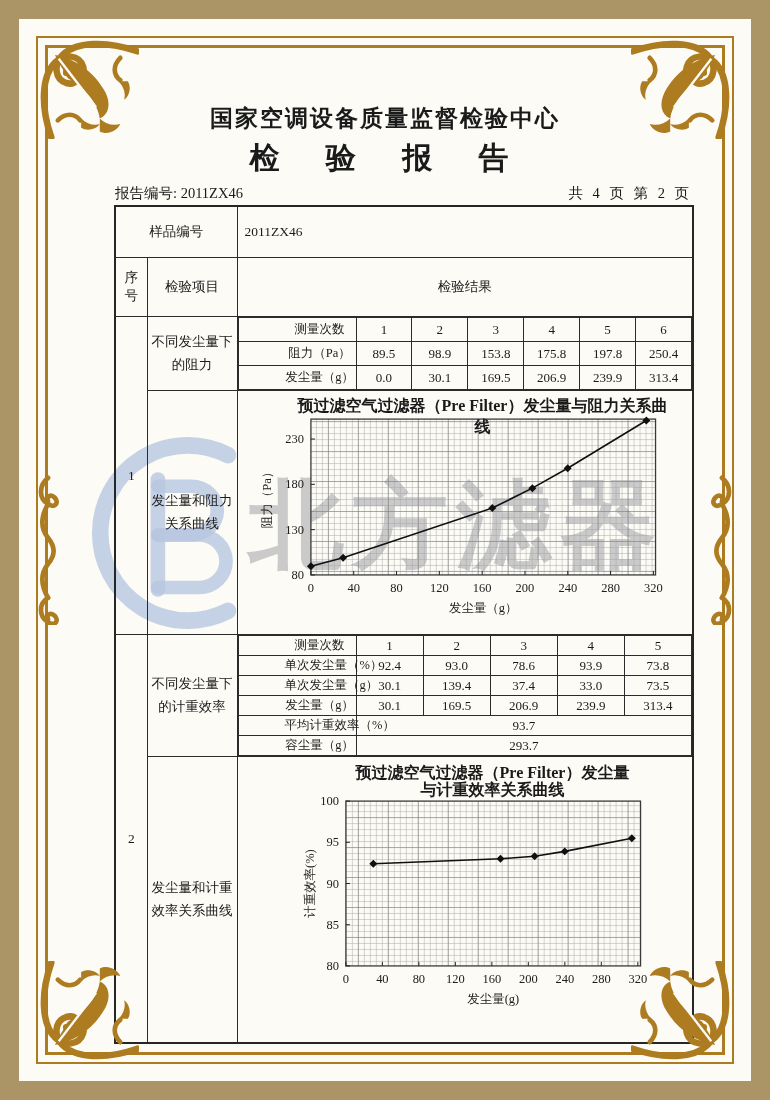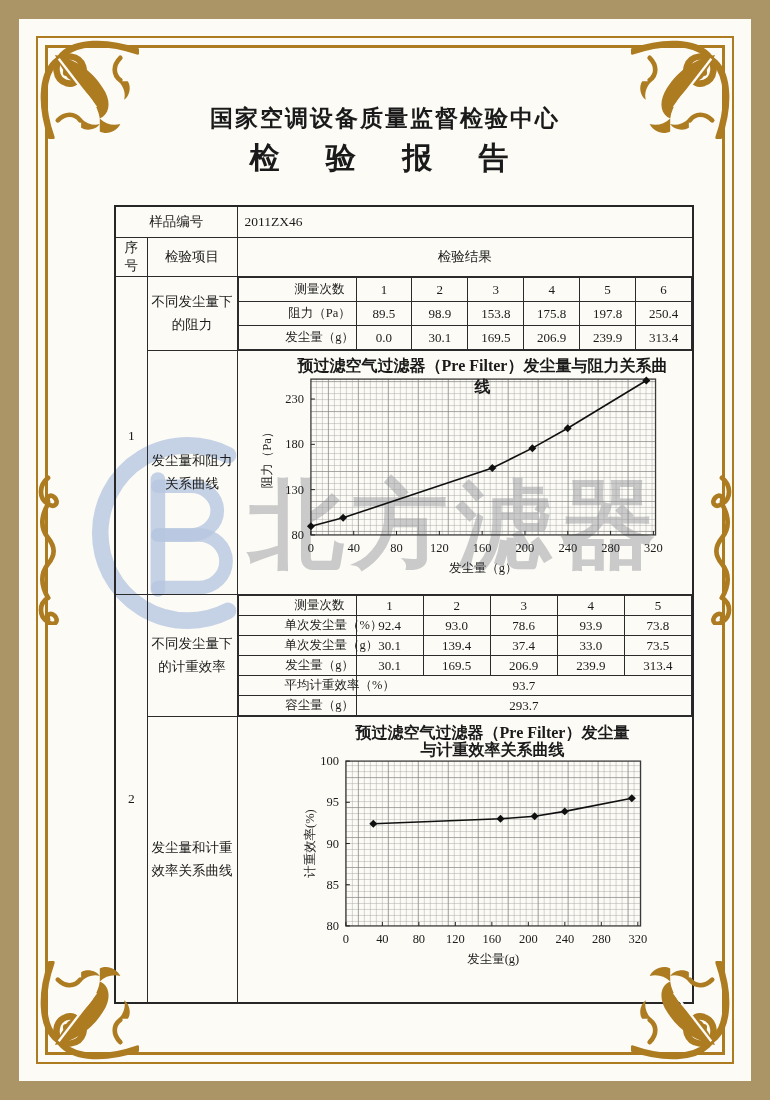--- a/index.html
+++ b/index.html
@@ -33,21 +33,21 @@
              font-family:"Liberation Sans",sans-serif;font-weight:bold;font-size:30px;
              letter-spacing:12px;word-spacing:14px;}
   .meta-row{position:absolute;top:184px;left:115px;width:577px;display:flex;
             justify-content:space-between;align-items:flex-end;font-size:14.5px;}
   .page-info{letter-spacing:3px;}
   
   table{border-collapse:collapse;}
   .main{position:absolute;top:205px;left:114px;width:578px;table-layout:fixed;
         border:2px solid #262626;}
   .main > tbody > tr > td{border:1px solid #2b2b2b;font-size:13.5px;text-align:center;
-        vertical-align:middle;padding:1px 3px;background:transparent;}
+        vertical-align:middle;padding:11px 3px;background:transparent;}
   .main td.lefttext{text-align:left;padding-left:7px;}
   .main td.nopad{padding:0;vertical-align:top;}
   .h28 td{height:28px;}
   .h30 td{height:30px;}
   .item-cell{line-height:1.7;}
   
   .m-table{width:100%;table-layout:fixed;}
   .m-table td{border:1px solid #2b2b2b;text-align:center;font-size:13px;padding:0 1px;height:23px;}
   .m2 td{height:19px;}
   .m-table td.lab{font-size:12.5px;white-space:nowrap;padding-left:46px;}
@@ -120,20 +120,24 @@
       <path d="M80 52 h34 a27 25 0 0 1 0 50 h-34" stroke-width="14"></path>
       <path d="M80 102 h42 a28 27 0 0 1 0 54 h-42" stroke-width="14"></path>
     </g>
   </svg>
   <div class="wm-cn">北方滤器</div>
 </div>
 
 <div class="content">
   <div class="org-name">国家空调设备质量监督检验中心</div>
   <div class="doc-title">检 验 报 告</div>
+  <div class="meta-row">
+    <span>报告编号: 2011ZX46</span>
+    <span class="page-info">共 4 页 第 2 页</span>
+  </div>
 
   <table class="main">
     <colgroup>
         <col style="width:32px">
         <col style="width:90px">
         <col style="width:456px">
       </colgroup>
     <tbody>
       <tr class="h28">
         <td colspan="2">样品编号</td>

